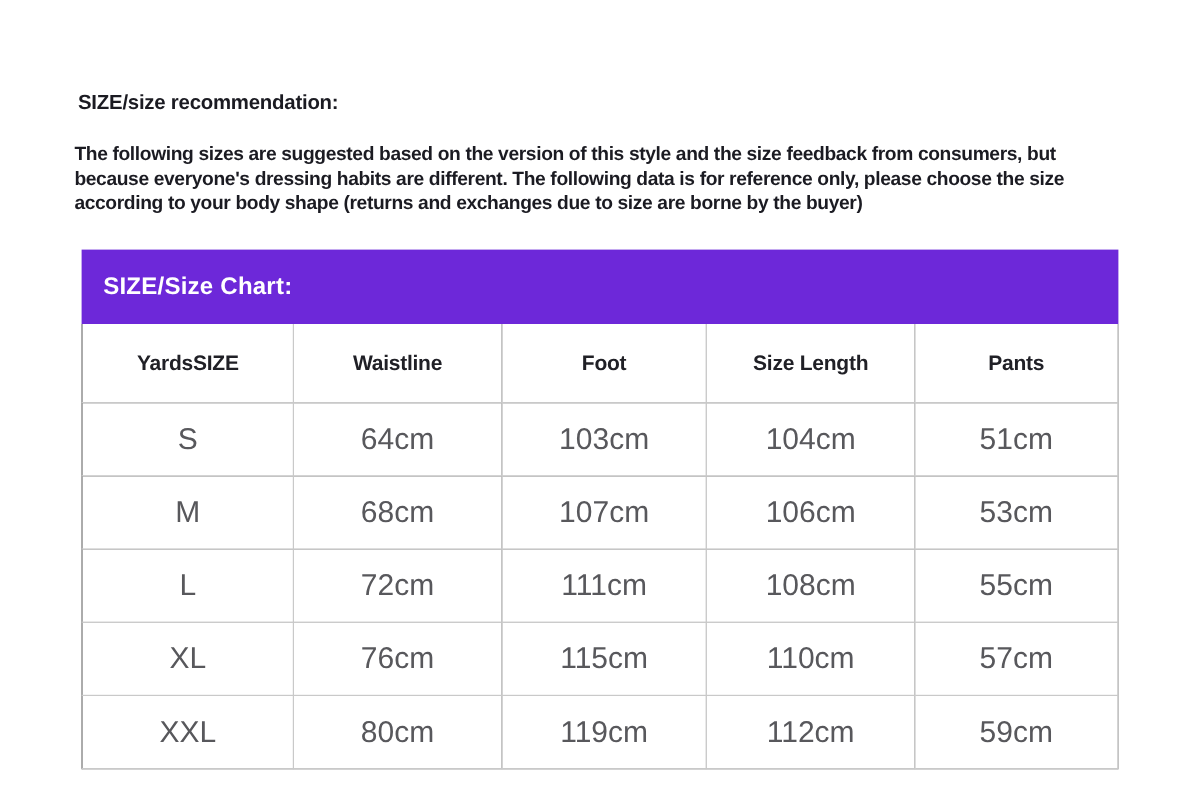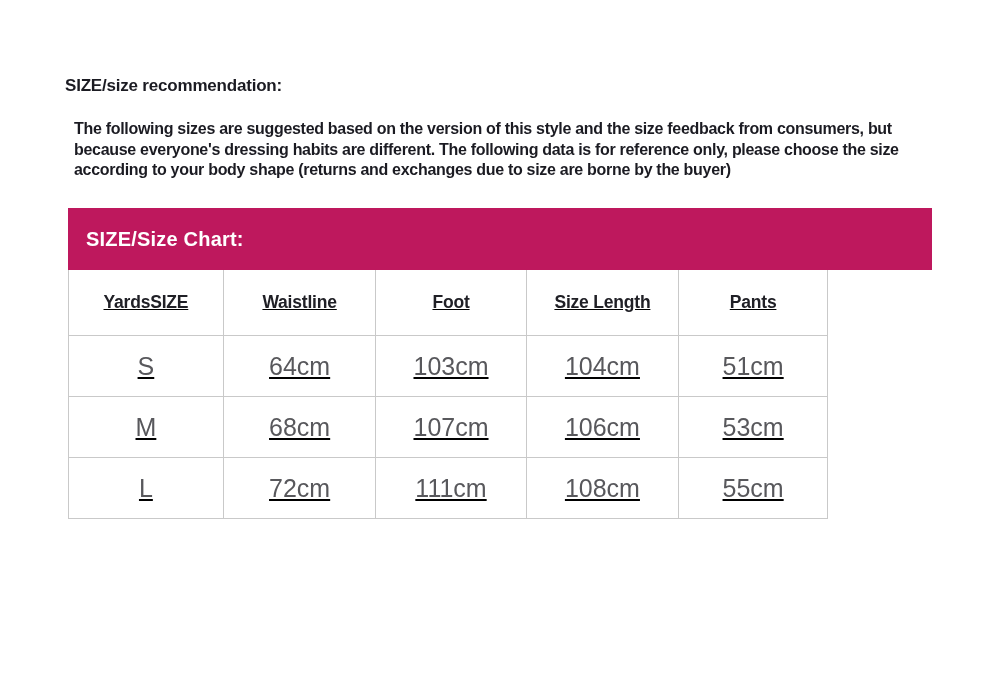--- a/index.html
+++ b/index.html
@@ -20,21 +20,21 @@
     left: 65px;
     top: 76px;
     margin: 0;
     font-size: 17px;
     font-weight: bold;
     color: #1b1b22;
     letter-spacing: -0.2px;
   }
   .disclaimer {
     position: absolute;
-    left: 74px;
+    left: 62px;
     top: 119px;
     width: 878px;
     margin: 0;
     font-size: 16px;
     font-weight: bold;
     line-height: 20.5px;
     color: #1b1b22;
     letter-spacing: -0.3px;
   }
   .title-bar {
@@ -52,25 +52,24 @@
   .title-bar .title-text {
     color: #ffffff;
     font-size: 20px;
     font-weight: bold;
     letter-spacing: 0.2px;
   }
   table.size-table {
     position: absolute;
     left: 68px;
     top: 270px;
-    width: 760px;
+    width: 864px;
     border-collapse: collapse;
     table-layout: fixed;
     background: #000000;
-    text-decoration: underline;
   }
   table.size-table col.c1 { width: 20.4%; }
   table.size-table col.c2 { width: 20.1%; }
   table.size-table col.c3 { width: 19.8%; }
   table.size-table col.c4 { width: 20.1%; }
   table.size-table col.c5 { width: 19.6%; }
   table.size-table th,
   table.size-table td {
     border: 1px solid #c9c9c9;
     text-align: center;
@@ -95,21 +94,21 @@
 </style>
 </head>
 <body>
 
 <div class="page">
 
   <h3 class="heading">SIZE/size recommendation:</h3>
 
   <p class="disclaimer">The following sizes are suggested based on the version of this style and the size feedback from consumers, but because everyone's dressing habits are different. The following data is for reference only, please choose the size according to your body shape (returns and exchanges due to size are borne by the buyer)</p>
 
-  <div class="title-bar" style="background: #be185d;">
+  <div class="title-bar" style="background: #6d28d9;">
     <span class="title-text">SIZE/Size Chart:</span>
   </div>
 
   <table class="size-table">
     <colgroup>
       <col class="c1">
         <col class="c2">
         <col class="c3">
         <col class="c4">
         <col class="c5">
@@ -138,16 +137,30 @@
         <td>106cm</td>
         <td>53cm</td>
       </tr>
       <tr>
         <td>L</td>
         <td>72cm</td>
         <td>111cm</td>
         <td>108cm</td>
         <td>55cm</td>
       </tr>
+      <tr>
+        <td>XL</td>
+        <td>76cm</td>
+        <td>115cm</td>
+        <td>110cm</td>
+        <td>57cm</td>
+      </tr>
+      <tr>
+        <td>XXL</td>
+        <td>80cm</td>
+        <td>119cm</td>
+        <td>112cm</td>
+        <td>59cm</td>
+      </tr>
     </tbody>
   </table>
 
 </div>
 
 </body></html>

